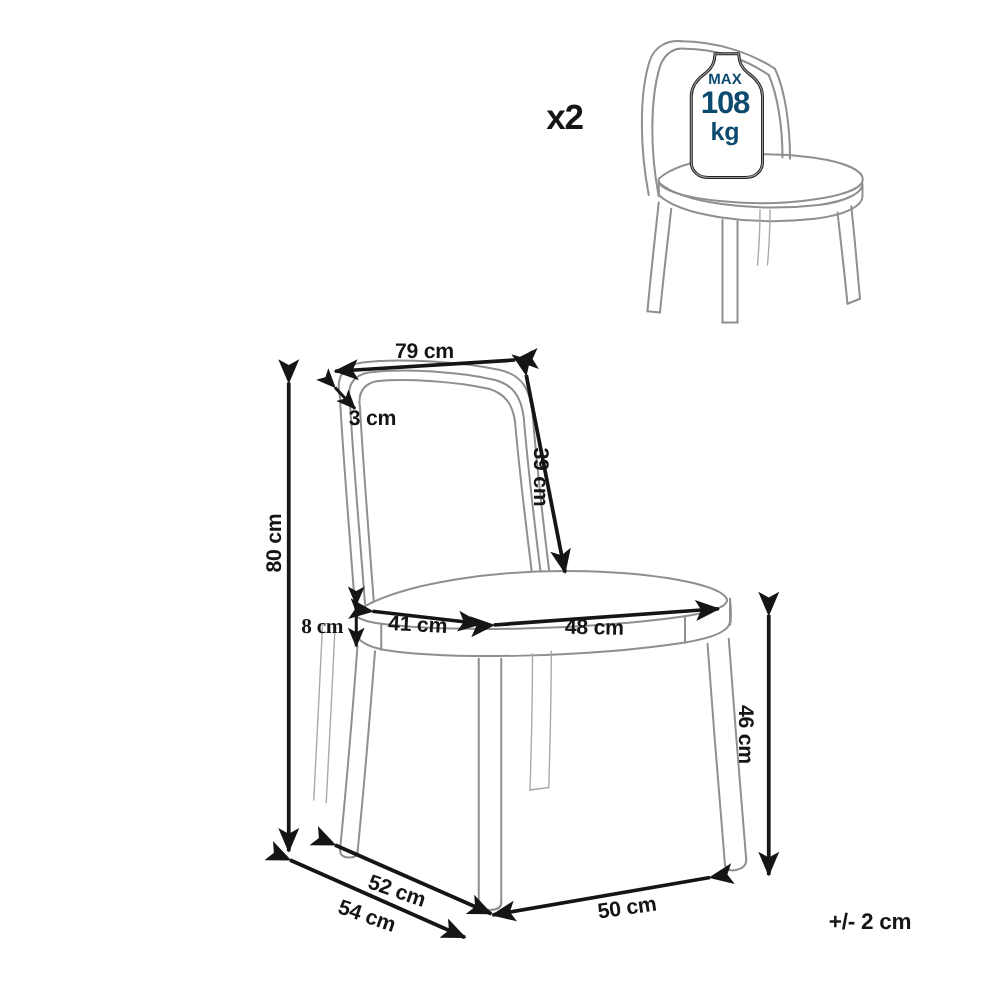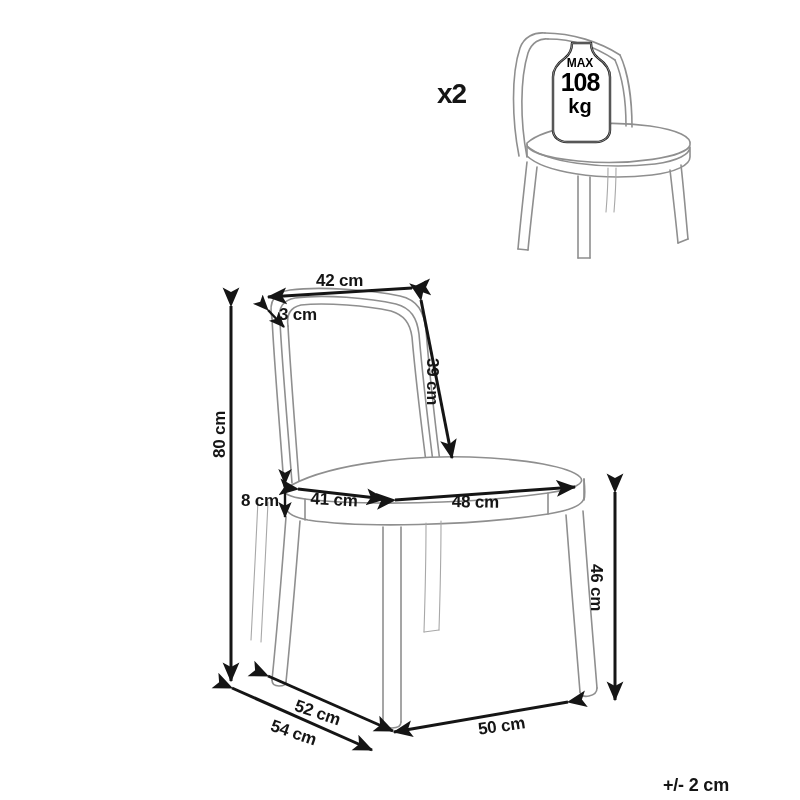--- a/index.html
+++ b/index.html
@@ -31,40 +31,40 @@
   .dim-label {
     position: absolute;
     font-family: "Liberation Sans", sans-serif;
     font-weight: bold;
     color: #151515;
     white-space: nowrap;
     line-height: 1;
     letter-spacing: -0.2px;
   }
   .lbl-42   { left: 316px; top: 272px;  font-size: 17px; }
-  .lbl-3    { left: 279px; top: 306px;  font-size: 17px; }
+  .lbl-3    { left: 279px; top: 326px;  font-size: 17px; }
   .lbl-39   { left: 441px; top: 358px;  font-size: 17px; transform: rotate(90deg); transform-origin: left top; }
   .lbl-80   { left: 211px; top: 458px;  font-size: 17px; transform: rotate(-90deg); transform-origin: left top; }
-  .lbl-8    { left: 241px; top: 492px;  font-size: 17px; }
+  .lbl-8    { left: 241px; top: 492px;  font-size: 17px; font-family: Liberation Serif, serif; }
   .lbl-41   { left: 311px; top: 490px;  font-size: 17px; transform: rotate(3deg); transform-origin: left top; }
   .lbl-48   { left: 452px; top: 493px;  font-size: 17px; transform: rotate(1deg); transform-origin: left top; }
   .lbl-46   { left: 605px; top: 564px;  font-size: 17px; transform: rotate(90deg); transform-origin: left top; }
   .lbl-52   { left: 298px; top: 697px;  font-size: 17px; transform: rotate(19deg); transform-origin: left top; }
   .lbl-54   { left: 274px; top: 717px;  font-size: 17px; transform: rotate(19deg); transform-origin: left top; }
   .lbl-50   { left: 477px; top: 721px;  font-size: 17px; transform: rotate(-8deg); transform-origin: left top; }
-  .lbl-tol  { left: 663px; top: 728px;  font-size: 18px; margin-top: 48px; }
+  .lbl-tol  { left: 663px; top: 728px;  font-size: 18px; }
   .lbl-x2   { left: 437px; top: 80px;   font-size: 28px; letter-spacing: -1px; }
 
   .weight-badge {
     position: absolute;
     left: 558px;
     top: 57px;
     width: 44px;
     text-align: center;
-    color: #000000;
+    color: #0c4a6e;
     font-family: "Liberation Sans", sans-serif;
     font-weight: bold;
     line-height: 1;
     z-index: 5;
   }
   .weight-badge .w-max { font-size: 12px; letter-spacing: 0px; }
   .weight-badge .w-num { font-size: 25px; letter-spacing: -1px; margin-top: 1px; }
   .weight-badge .w-unit{ font-size: 20px; margin-top: 1px; }
 </style>
 </head>
@@ -210,21 +210,21 @@
 
     <line class="dl" x1="615" y1="492" x2="615" y2="700" marker-start="url(#ah)" marker-end="url(#ah)"></line>
 
     <line class="dl" x1="268" y1="676" x2="393" y2="731" marker-start="url(#ah)" marker-end="url(#ah)"></line>
 
     <line class="dl" x1="232" y1="688" x2="372" y2="750" marker-start="url(#ah)" marker-end="url(#ah)"></line>
 
     <line class="dl" x1="568" y1="702" x2="394" y2="732" marker-start="url(#ah)" marker-end="url(#ah)"></line>
   </svg>
 
-  <div class="dim-label lbl-42">42 cm</div>
+  <div class="dim-label lbl-42">79 cm</div>
   <div class="dim-label lbl-3">3 cm</div>
   <div class="dim-label lbl-39">39 cm</div>
   <div class="dim-label lbl-80">80 cm</div>
   <div class="dim-label lbl-8">8 cm</div>
   <div class="dim-label lbl-41">41 cm</div>
   <div class="dim-label lbl-48">48 cm</div>
   <div class="dim-label lbl-46">46 cm</div>
   <div class="dim-label lbl-52">52 cm</div>
   <div class="dim-label lbl-54">54 cm</div>
   <div class="dim-label lbl-50">50 cm</div>

